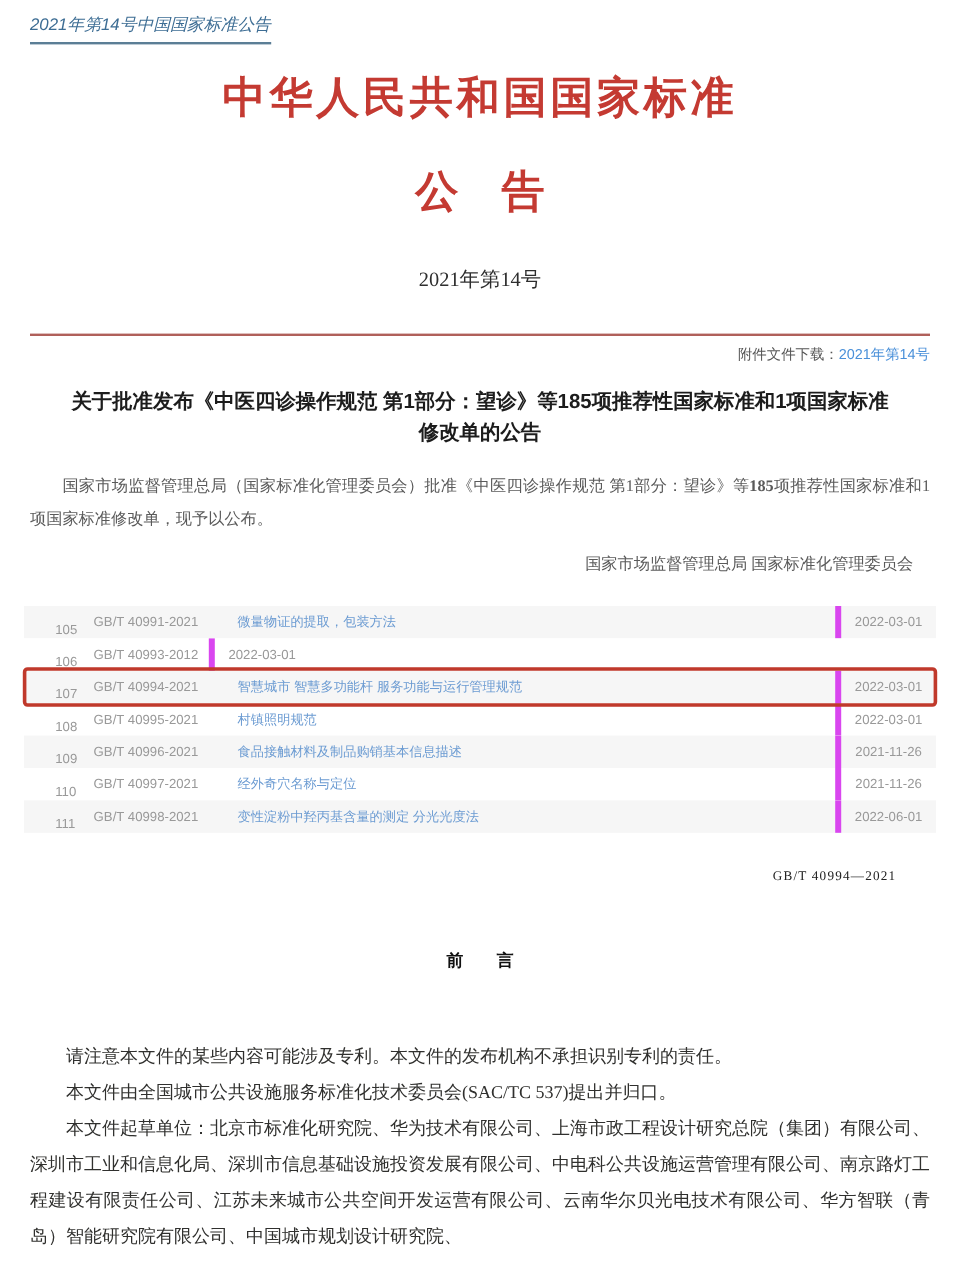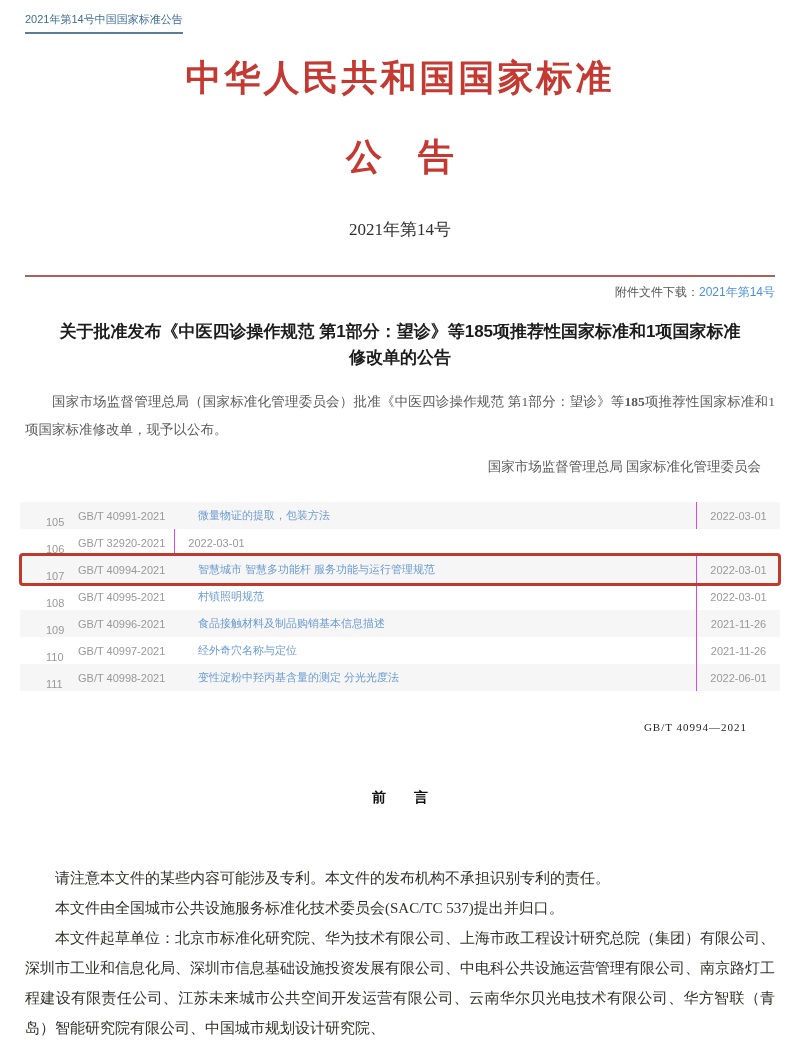--- a/index.html
+++ b/index.html
@@ -4,23 +4,24 @@
 <style>
   * { margin:0; padding:0; box-sizing:border-box; }
   html,body { width:800px; }
   body {
     height:1055px; overflow:hidden; background:#ffffff;
     font-family:"Liberation Sans", sans-serif; color:#333;
   }
   .page { padding:0 25px; }
 
   .top-link {
-    display:inline-block; margin-top:12px; font-size:11px; color:#3d6d94;
+    display:inline-block; margin-top:12px; font-size:14px; color:#3d6d94;
     border-bottom:2px solid #5b7e96; padding-bottom:5px; cursor:pointer;
     text-decoration:none;
+    font-style:italic;
   }
 
   .doc-title {
     margin-top:20px; text-align:center; color:#c43a32;
     font-family:"Liberation Serif", serif; font-weight:bold;
     font-size:36px; letter-spacing:3px;
   }
   .doc-title-2 { margin-top:30px; letter-spacing:0; }
   .issue-number {
     margin-top:36px; text-align:center; font-family:"Liberation Serif", serif;
@@ -50,21 +51,21 @@
   .tbl-row {
     display:flex; align-items:center; height:27px; font-size:11px;
     position:relative; background:#fff;
   }
   .tbl-row.odd { background:#f6f6f6; }
   .col-idx  { flex:0 0 32px; margin-left:26px; color:#999;margin-top:12px; }
   .col-code { flex:0 0 96px; color:#999; }
   .col-name { flex:1; color:#6b9bd2; padding-left:24px; cursor:pointer;
               white-space:nowrap; overflow:hidden; }
   .col-date { flex:0 0 84px; align-self:stretch; display:flex; align-items:center;
-              justify-content:center; color:#999; border-left:1px solid #d946ef;text-align:center; }
+              justify-content:center; color:#999; border-left:5px solid #d946ef;text-align:center; }
   .red-frame {
     position:absolute; left:-1px; right:-1px; top:-3px; bottom:-3px;
     border:3px solid #c0392b; border-radius:4px; pointer-events:none; z-index:2;
   }
 
   .doc-number {
     margin-top:30px; text-align:right; padding-right:28px;
     font-family:"Liberation Serif", serif; font-size:11px; color:#222;
     letter-spacing:1px;
   }
@@ -107,21 +108,21 @@
 
   <div class="tbl-row odd">
     <span class="col-idx">105</span>
     <span class="col-code">GB/T 40991-2021</span>
     <span class="col-name">微量物证的提取，包装方法</span>
     <span class="col-date">2022-03-01</span>
   </div>
 
   <div class="tbl-row">
     <span class="col-idx">106</span>
-    <span class="col-code">GB/T 32920-2021</span>
+    <span class="col-code">GB/T 40993-2012</span>
     <span class="col-date">2022-03-01</span>
   </div>
 
   <div class="tbl-row odd">
     <div class="red-frame"></div>
     <span class="col-idx">107</span>
     <span class="col-code">GB/T 40994-2021</span>
     <span class="col-name">智慧城市 智慧多功能杆 服务功能与运行管理规范</span>
     <span class="col-date">2022-03-01</span>
   </div>

